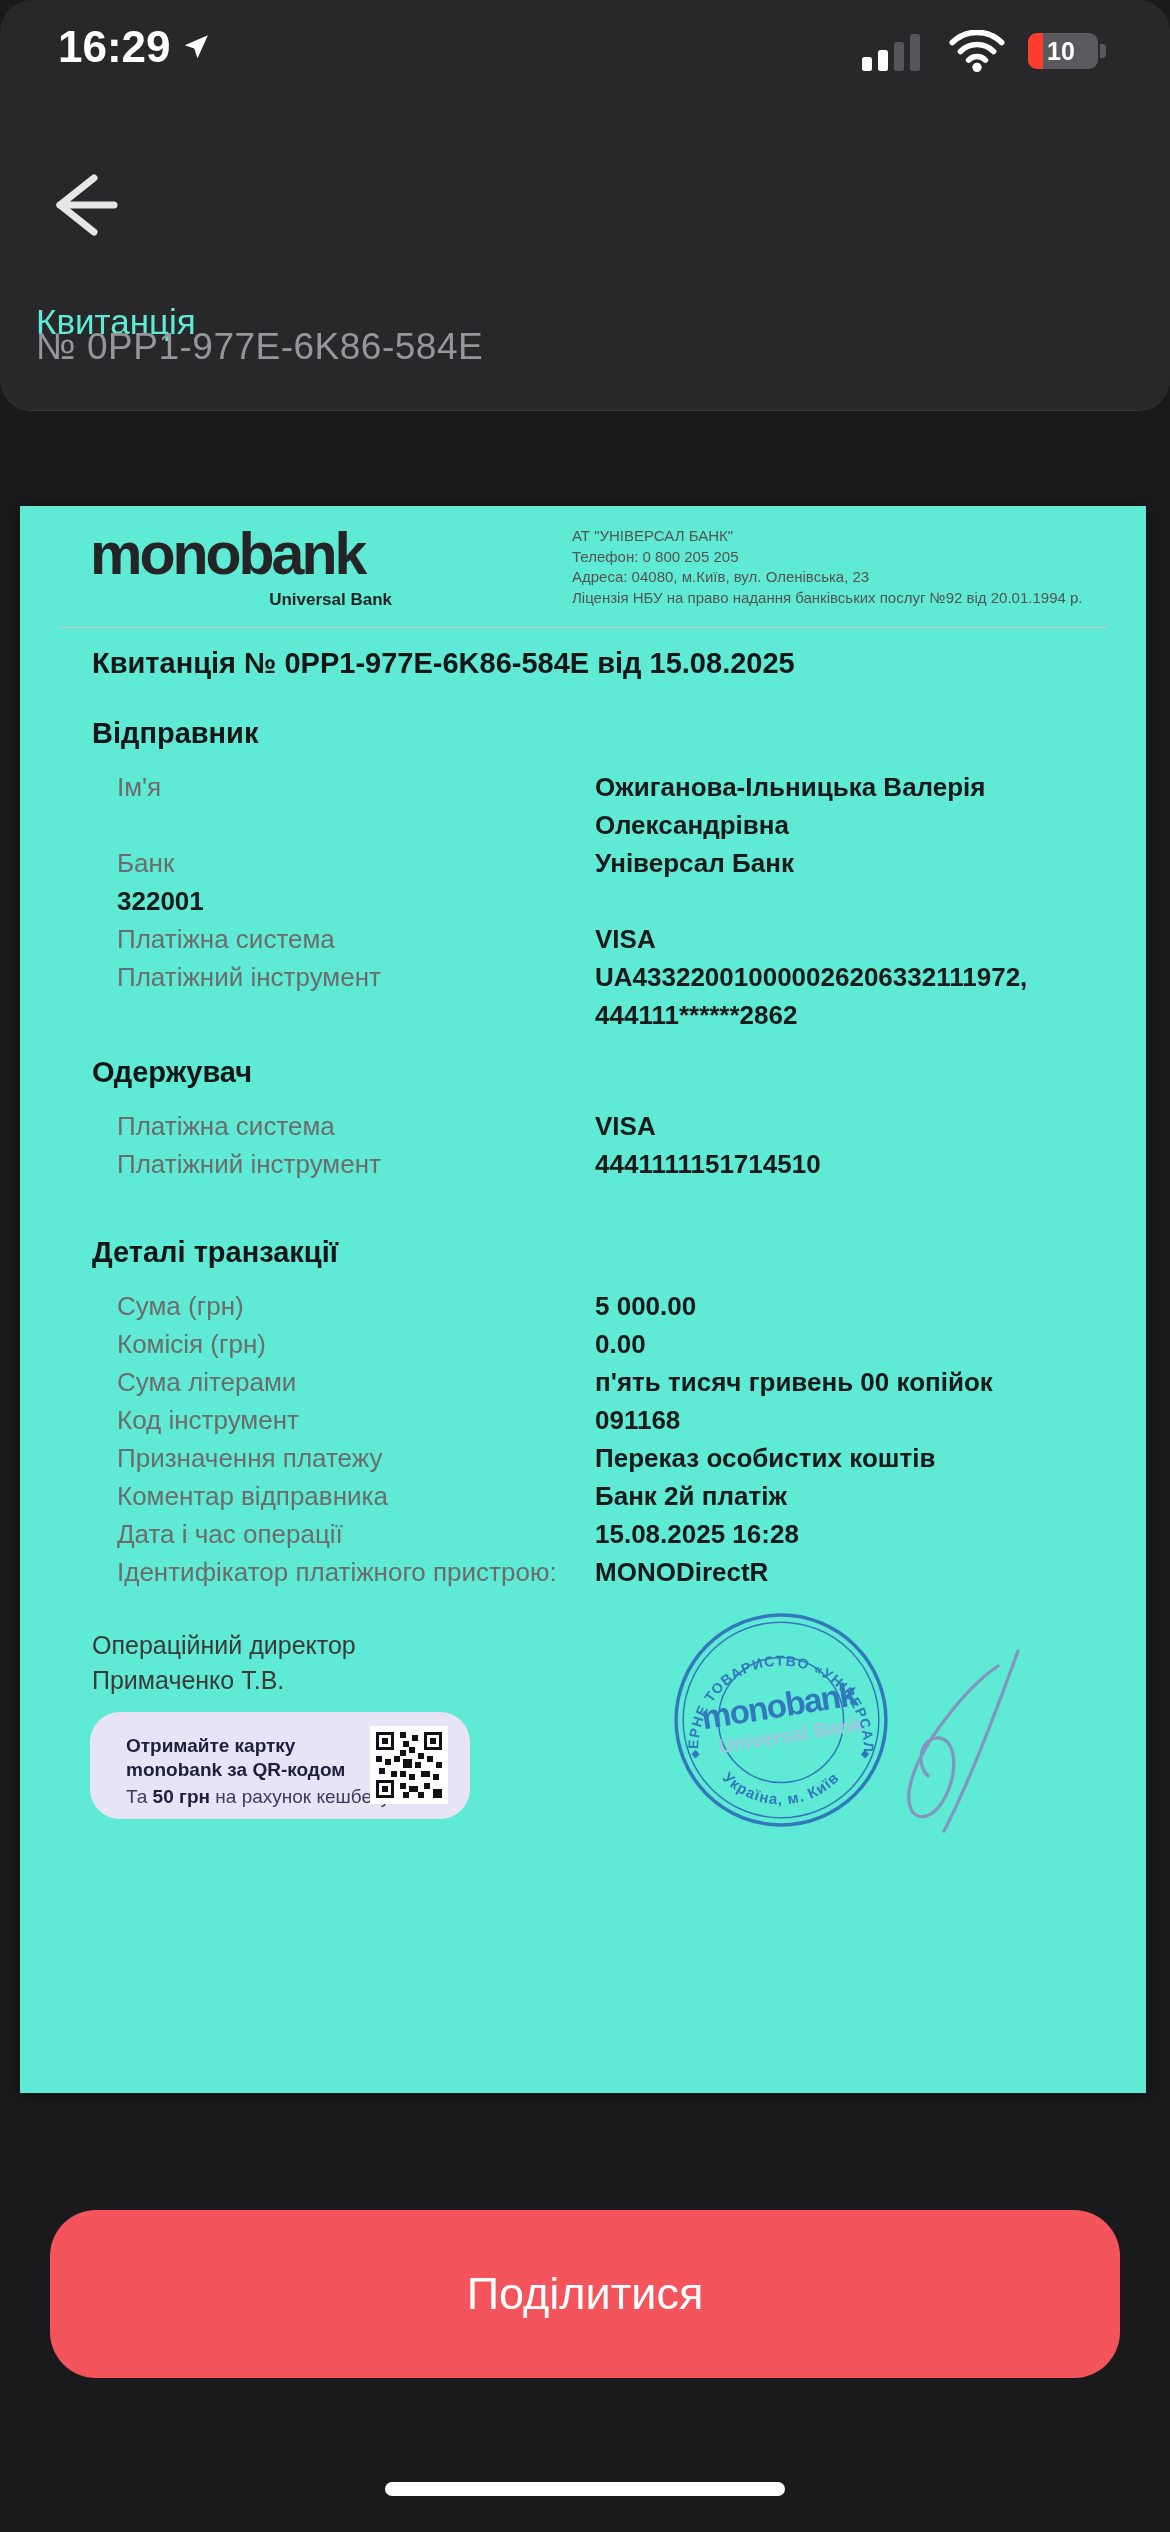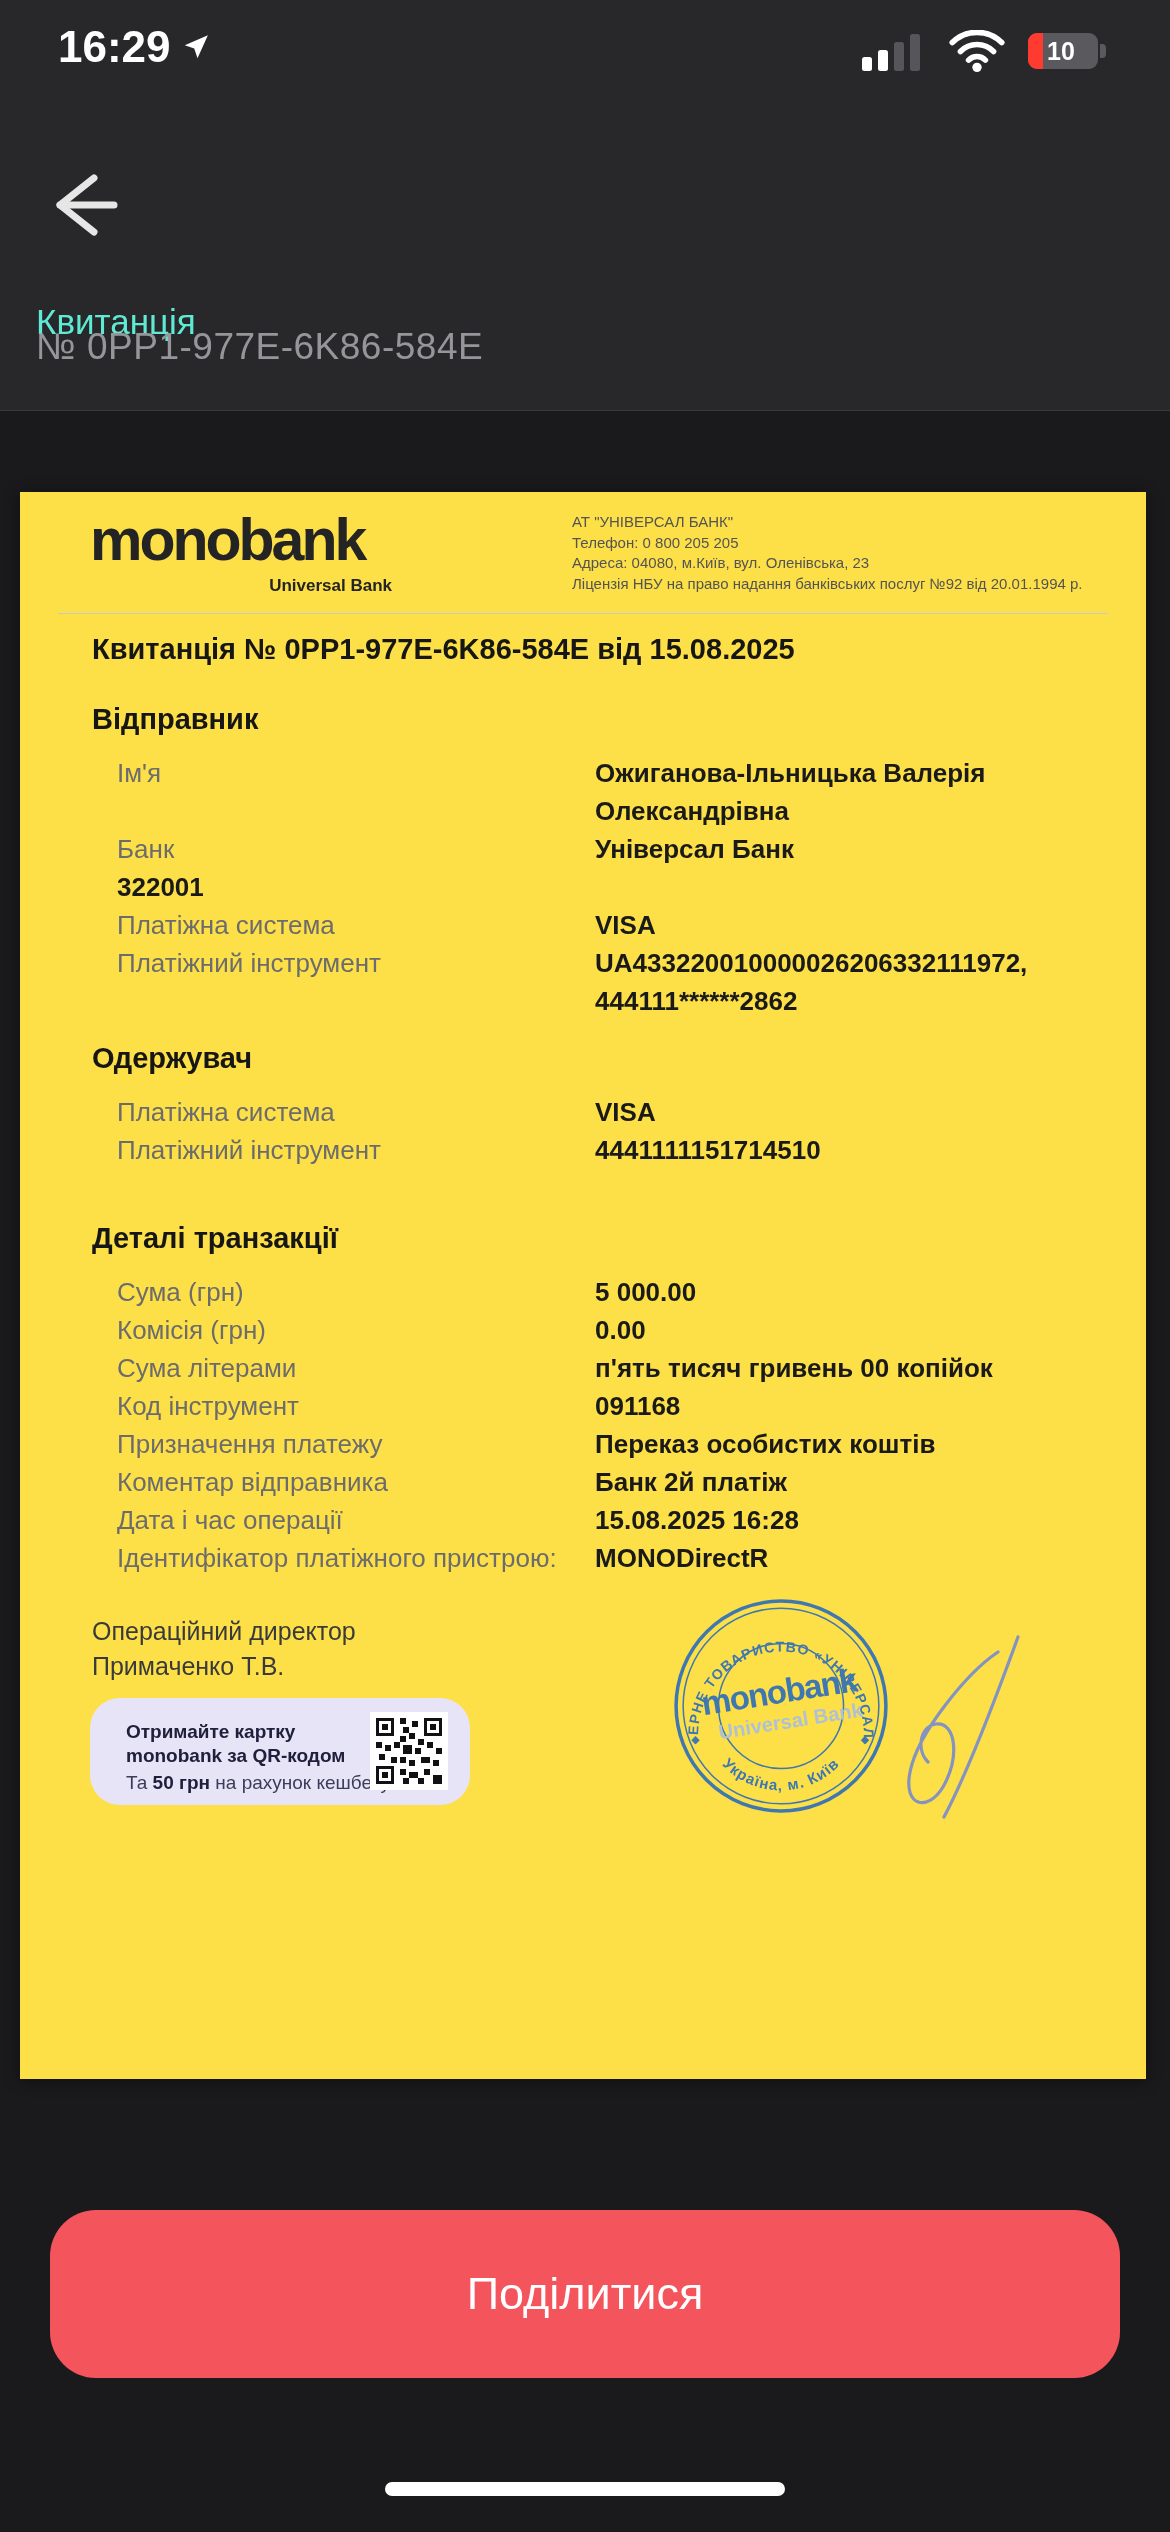--- a/index.html
+++ b/index.html
@@ -2,33 +2,33 @@
 <html><head>
 <meta charset="utf-8">
 <style>
   html,body{margin:0;padding:0;background:#000;}
   #screen{
     position:relative;width:1170px;height:2532px;overflow:hidden;
     background:#1a1a1c;font-family:"Liberation Sans", sans-serif;
     -webkit-font-smoothing:antialiased;
   }
   
-  #header-band{position:absolute;left:0;top:0;width:1170px;height:410px;background:#28282a;border-bottom:1px solid #3a3a3c;}
+  #header-band{position:absolute;left:0;top:0;width:1170px;height:410px;background:#28282a;border-bottom:1px solid #3a3a3c;border-radius:32px;}
   .sb-time{position:absolute;left:58px;top:22px;font-size:44px;font-weight:700;color:#ffffff;letter-spacing:0;display:flex;align-items:center;gap:10px;}
   .sb-right{position:absolute;left:862px;top:30px;display:flex;align-items:center;gap:22px;}
   .batt{position:relative;width:78px;height:36px;}
   .batt-body{position:absolute;left:0;top:0;width:70px;height:36px;background:#5a5a5e;border-radius:9px;overflow:hidden;}
   .batt-fill{position:absolute;left:0;top:0;width:15px;height:36px;background:#ff3b30;}
   .batt-num{position:absolute;left:0;top:0;width:66px;height:36px;display:flex;align-items:center;justify-content:center;color:#fff;font-size:25px;font-weight:700;}
   .batt-nub{position:absolute;left:72px;top:11px;width:6px;height:14px;background:#5a5a5e;border-radius:0 4px 4px 0;}
   .back-arrow{position:absolute;left:36px;top:160px;width:90px;height:90px;color:#e6e6e6;cursor:pointer;}
   .page-title{position:absolute;left:36px;top:258px;font-size:35px;font-weight:500;color:#5eead4;margin-top:44px;}
   .page-subtitle{position:absolute;left:36px;top:326px;font-size:37px;font-weight:400;color:#96969a;letter-spacing:.5px;}
   
-  #card{position:absolute;left:20px;top:492px;width:1126px;height:1587px;background:#fde047;box-shadow:0 2px 14px rgba(0,0,0,.45);}
+  #card{position:absolute;left:20px;top:506px;width:1126px;height:1587px;background:#5eead4;box-shadow:0 2px 14px rgba(0,0,0,.45);}
   .logo-word{position:absolute;left:70px;top:14px;font-size:59px;font-weight:700;letter-spacing:-3px;color:#242424;}
   .logo-sub{position:absolute;left:70px;top:84px;width:302px;text-align:right;font-size:17px;font-weight:700;color:#242424;}
   .bank-info{position:absolute;left:552px;top:20px;font-size:15px;line-height:20.5px;color:#545454;}
   .hr{position:absolute;left:38px;top:121px;width:1050px;height:0;border-top:1.5px solid #c9c9c9;}
   .doc-title{position:absolute;left:72px;top:141px;font-size:29px;font-weight:700;color:#161616;}
   .section{position:absolute;left:72px;width:1002px;}
   .section .heading{font-size:29px;font-weight:700;color:#161616;line-height:40px;margin-bottom:15px;}
   .rows{display:block;}
   .row{display:grid;grid-template-columns:478px 1fr;margin-left:25px;}
   .row .lbl{font-size:26px;color:#6c6c6c;line-height:38px;}

